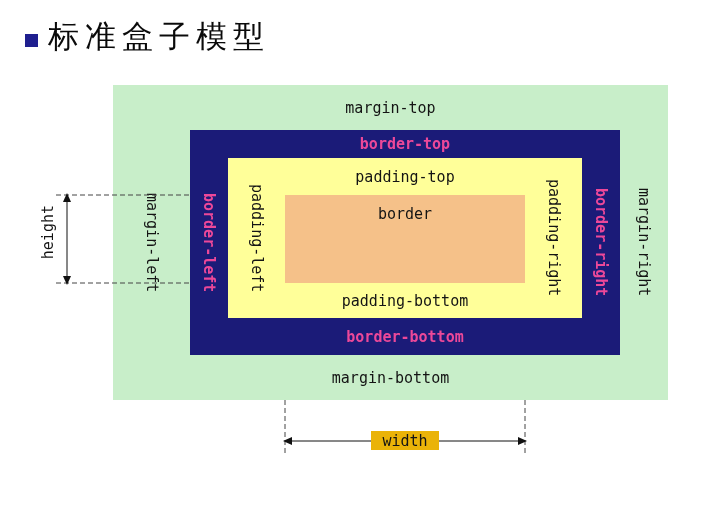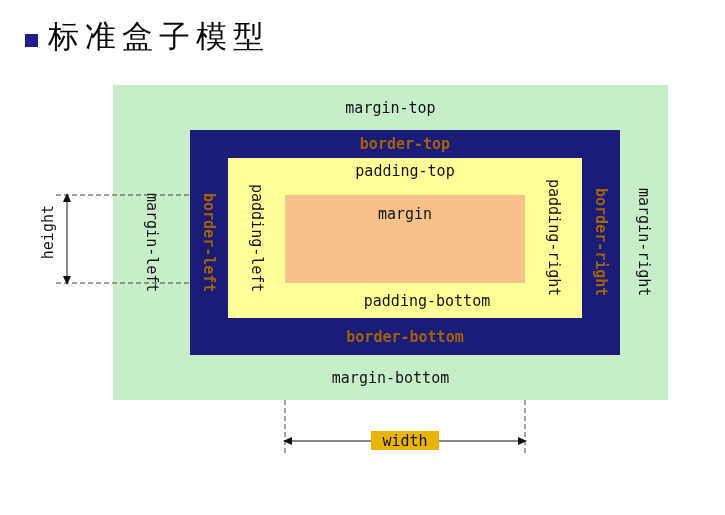--- a/index.html
+++ b/index.html
@@ -26,21 +26,21 @@
   .padding-box { left:228px; top:158px; width:354px; height:160px; background:#ffff99; }
   .content-box { left:285px; top:195px; width:240px; height:88px;  background:#f5c189; }
 
   
   .hband {
     position:absolute; display:flex; align-items:center; justify-content:center;
     font-size:15px; color:#141414; white-space:nowrap;
   }
   .vband { position:absolute; display:flex; align-items:center; justify-content:center; }
   .vband span { writing-mode:vertical-rl; font-size:15px; color:#141414; white-space:nowrap; }
-  .white-label, .vband.white-label span { color:#a16207; font-weight:bold; }
+  .white-label, .vband.white-label span { color:#ec4899; font-weight:bold; }
   .content-label { align-items:flex-start; padding-top:10px; }
 
   .height-band span { writing-mode:vertical-rl; transform:rotate(180deg); font-size:15px; color:#141414; }
 
   
   .overlay { position:absolute; left:0; top:0; width:725px; height:515px; pointer-events:none; }
 
   .width-label {
     position:absolute; left:371px; top:431px; width:68px; height:19px;
     background:#eab308; display:flex; align-items:center; justify-content:center;
@@ -70,23 +70,23 @@
   <span class="title-bullet"></span>
   <span class="page-title">标准盒子模型</span>
 
   <div class="box margin-box"></div>
   <div class="box border-box"></div>
   <div class="box padding-box"></div>
   <div class="box content-box"></div>
 
   <div class="hband" style="left:113px; top:85px; width:555px; height:45px;">margin-top</div>
   <div class="hband white-label" style="left:190px; top:130px; width:430px; height:28px;">border-top</div>
-  <div class="hband" style="left:228px; top:152px; width:354px; height:37px;">padding-top</div>
-  <div class="hband content-label" style="left:285px; top:195px; width:240px; height:88px;">margin</div>
-  <div class="hband" style="left:228px; top:283px; width:354px; height:35px;margin-left:22px;">padding-bottom</div>
+  <div class="hband" style="left:228px; top:158px; width:354px; height:37px;">padding-top</div>
+  <div class="hband content-label" style="left:285px; top:195px; width:240px; height:88px;">border</div>
+  <div class="hband" style="left:228px; top:283px; width:354px; height:35px;">padding-bottom</div>
   <div class="hband" style="left:113px; top:355px; width:555px; height:45px;">margin-bottom</div>
   <div class="hband white-label" style="left:190px; top:318px; width:430px; height:37px;">border-bottom</div>
 
   <div class="vband" style="left:113px; top:130px; width:77px; height:225px;">
     <span>margin-left</span>
   </div>
   <div class="vband white-label" style="left:190px; top:130px; width:38px; height:225px;">
     <span>border-left</span>
   </div>
   <div class="vband" style="left:228px; top:158px; width:57px; height:160px;">

